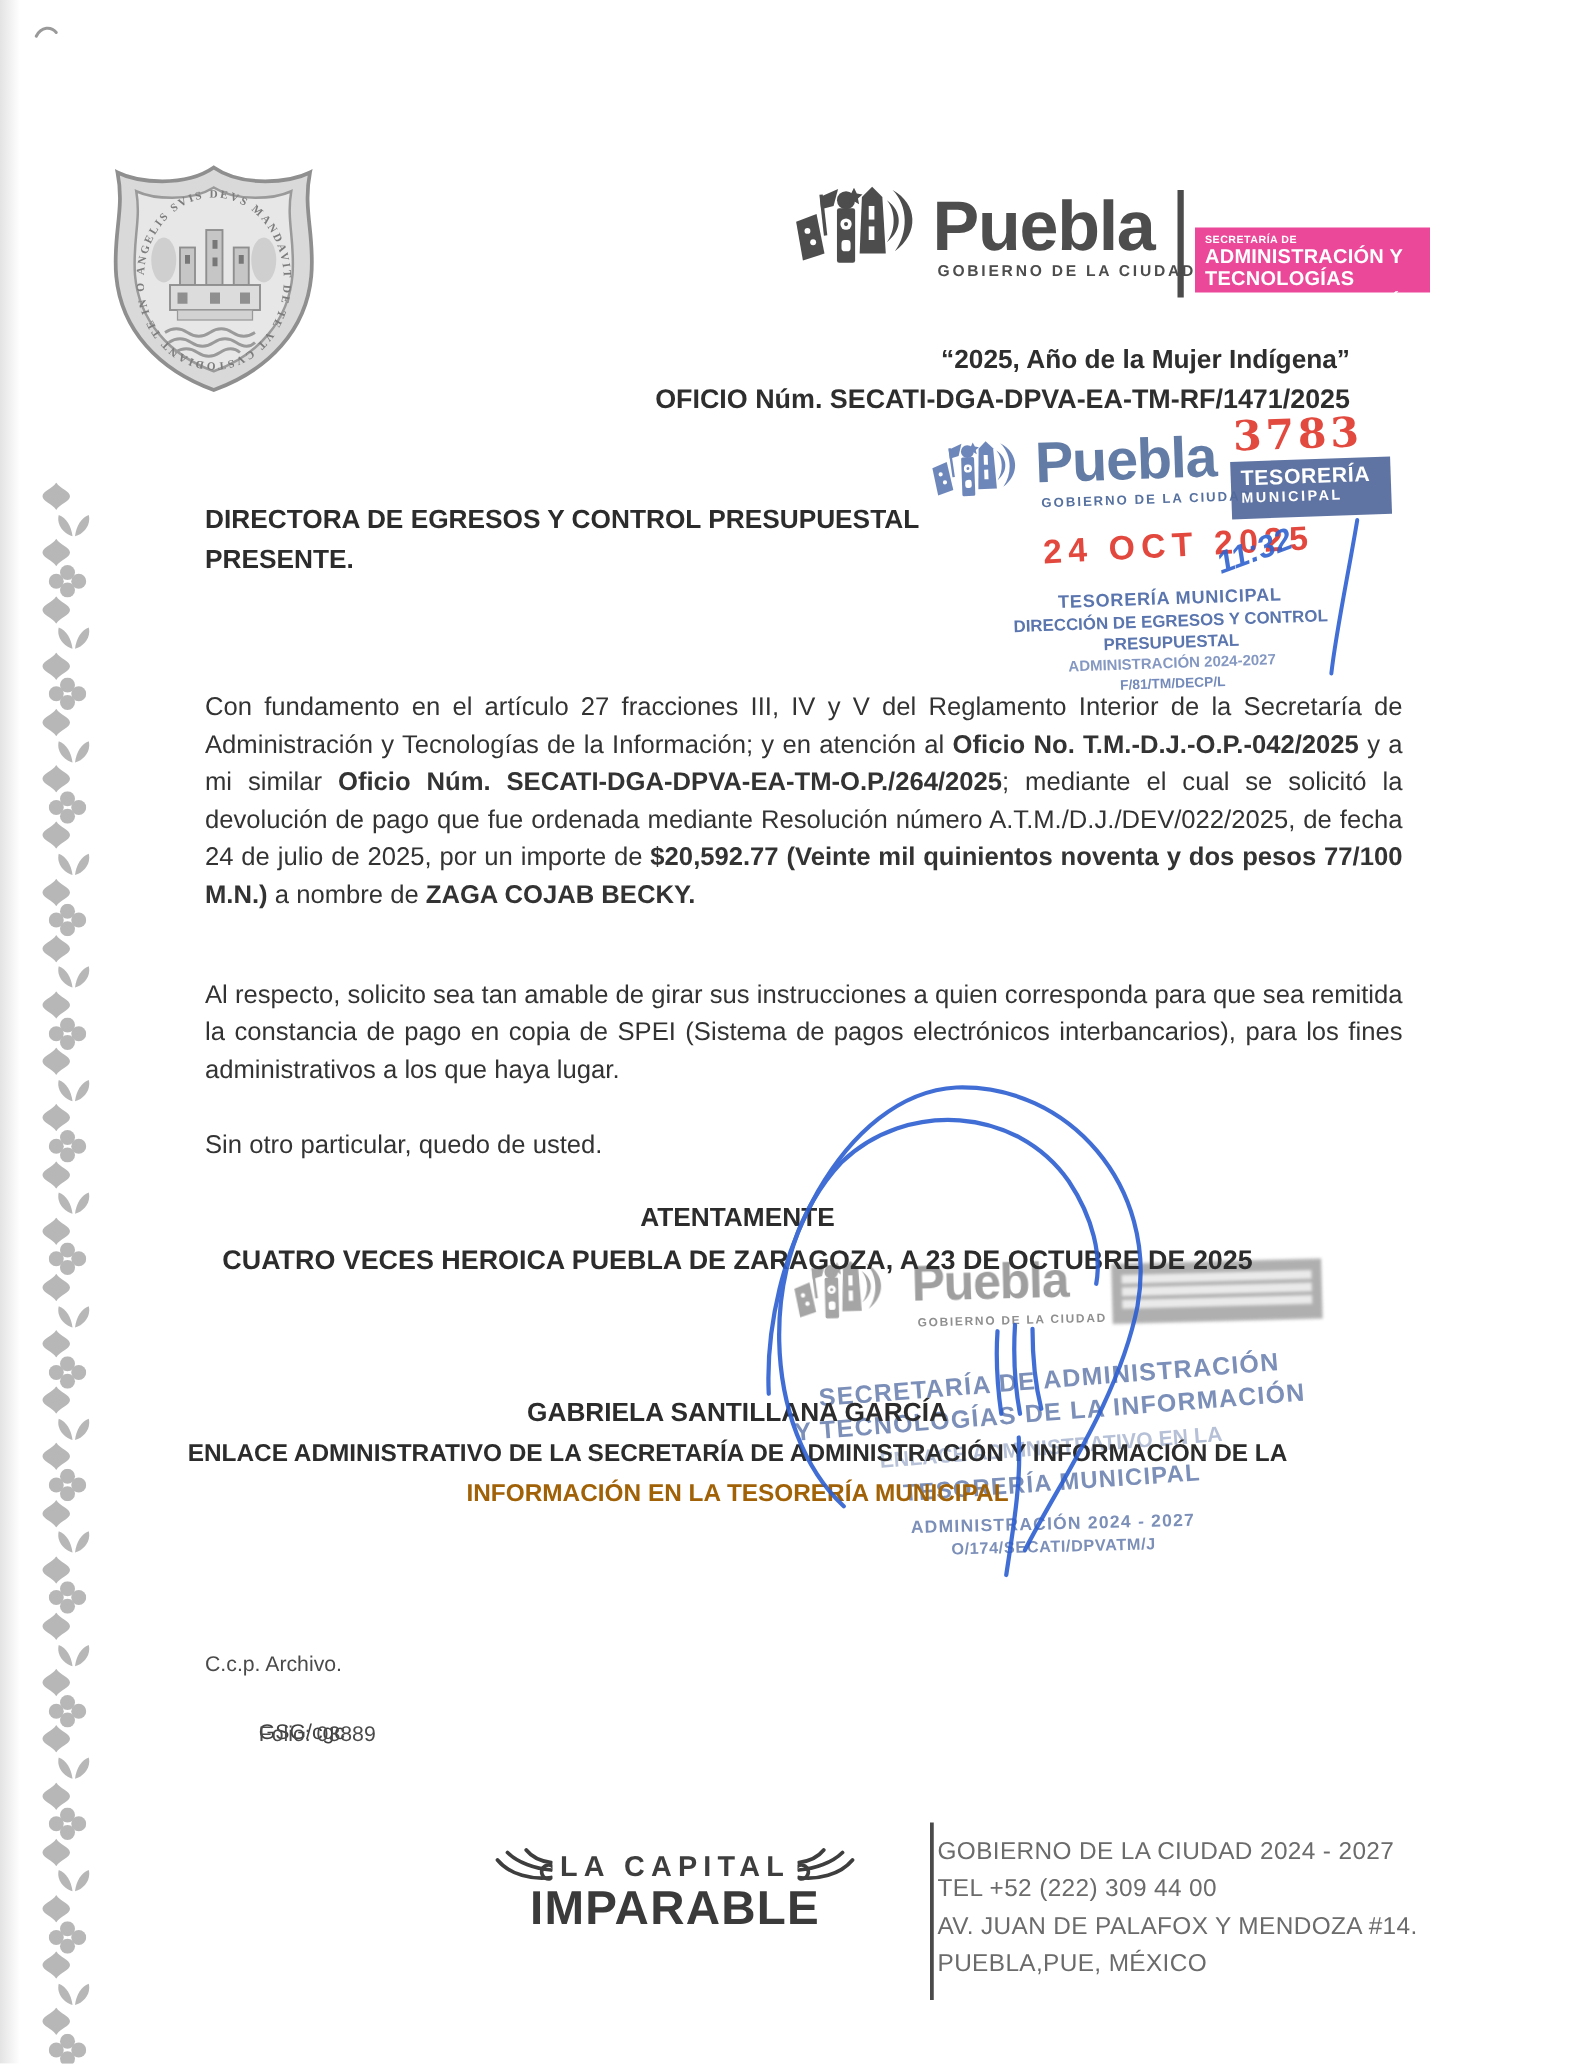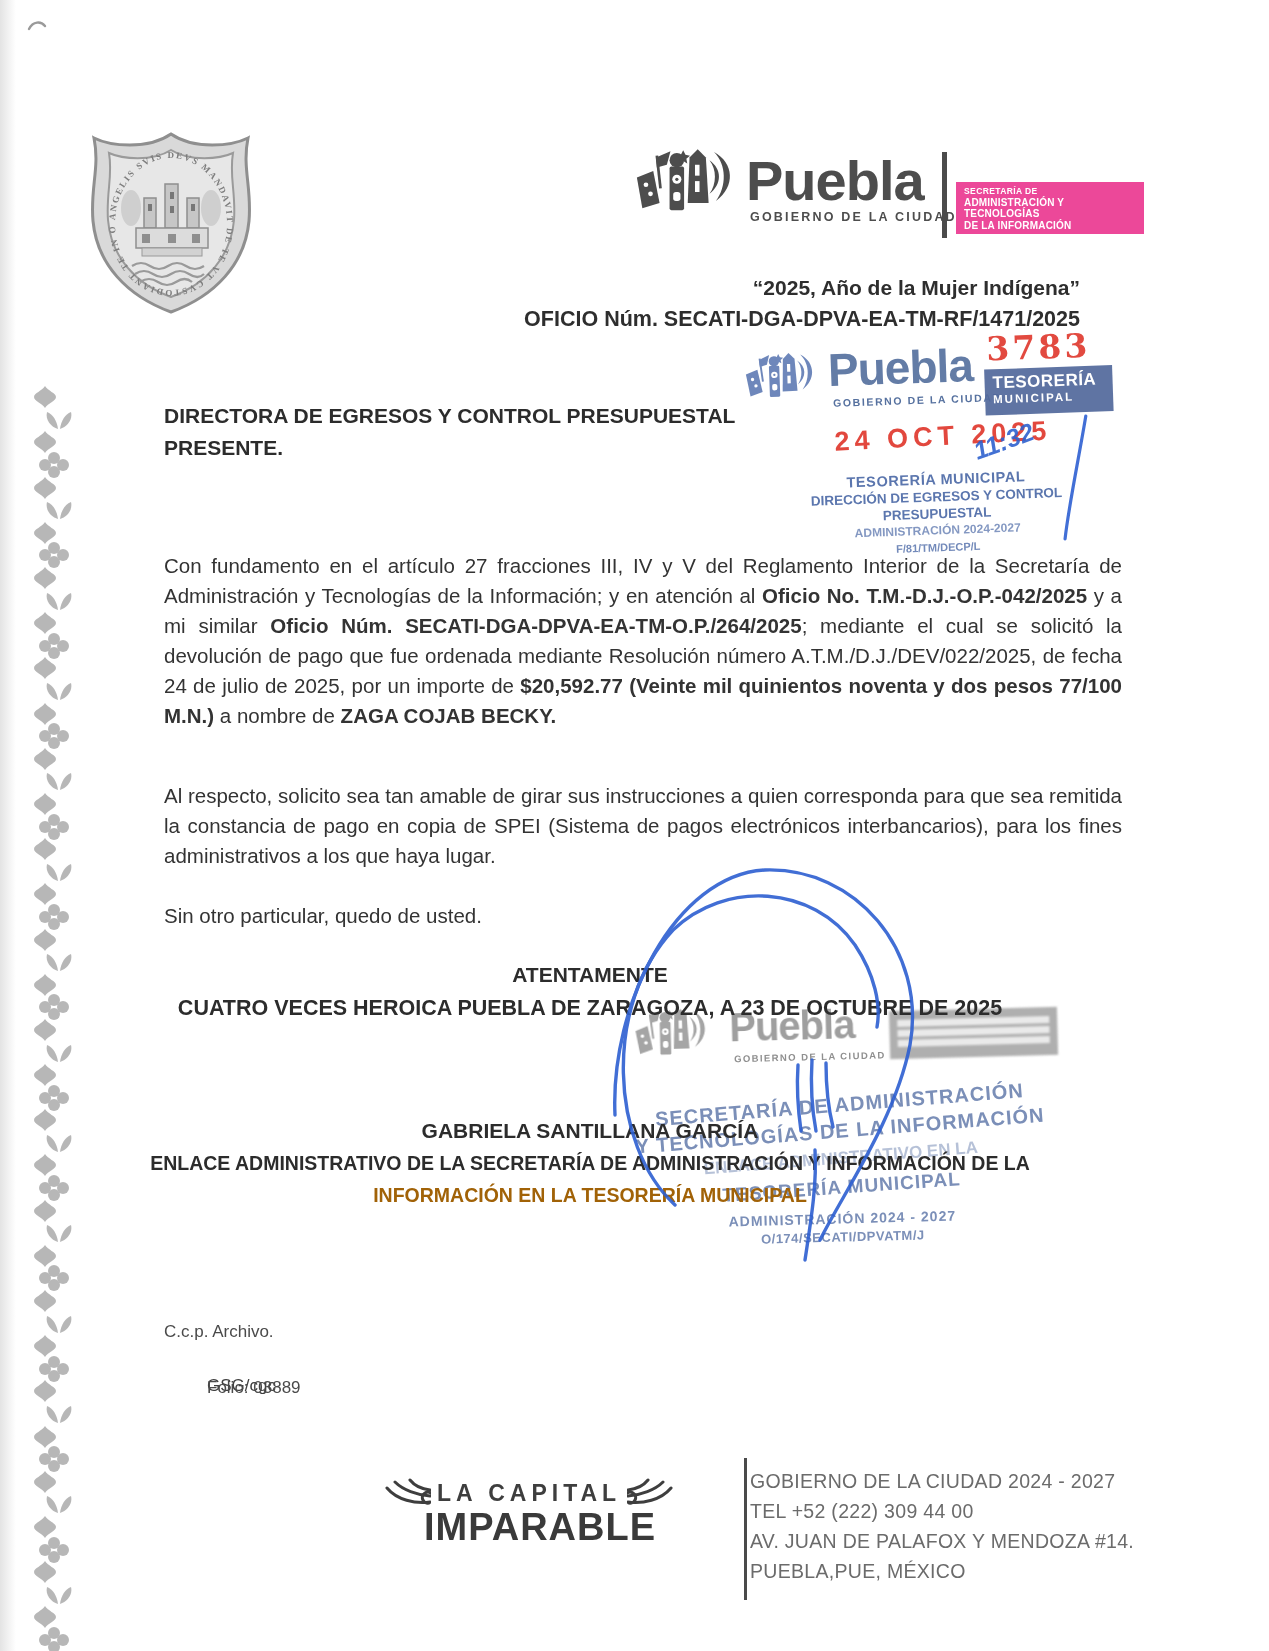--- a/index.html
+++ b/index.html
@@ -15,21 +15,21 @@
   .hdr-logo{left:626px;top:146px;width:520px;height:100px;color:#4d4d4d;}
   .skyline{display:block;}
   .wordmark{font-weight:bold;letter-spacing:-1px;}
   .tagline{font-weight:bold;letter-spacing:2.2px;}
   .hdr-wordmark{left:120px;top:2px;font-size:56px;}
   .hdr-tagline{left:124px;top:64px;font-size:12.5px;}
   .hdr-divider{left:316px;top:6px;width:5px;height:86px;background:#4b4b4b;}
   .hdr-badge{left:330px;top:36px;width:188px;height:52px;background:#ec4899;color:#fff;
              padding:5px 8px;box-sizing:border-box;line-height:1.15;}
   .hdr-badge .s1{font-size:8.5px;font-weight:bold;letter-spacing:.4px;}
-  .hdr-badge .s2{font-size:10px;font-weight:bold;letter-spacing:.2px;}
+  .hdr-badge .s2{font-size:16px;font-weight:bold;letter-spacing:.2px;}
   .motto-line{left:520px;top:276px;width:560px;text-align:right;font-size:21px;font-weight:bold;color:#2e2e2e;}
   .oficio-line{left:420px;top:307px;width:660px;text-align:right;font-size:21.5px;font-weight:bold;color:#2e2e2e;}
   
   .rstamp{left:735px;top:333px;width:420px;height:240px;transform:rotate(-2deg);z-index:1;}
   .rs-sky{left:6px;top:12px;color:#5b77b2;opacity:.88;}
   .rs-word{left:96px;top:6px;font-size:46px;color:#56719f;opacity:.92;}
   .rs-tag{left:100px;top:60px;font-size:10.5px;color:#56719f;letter-spacing:1.6px;}
   .rs-badge{left:252px;top:38px;width:128px;height:46px;background:#52699c;color:#fff;
             padding:4px 8px;box-sizing:border-box;opacity:.92;}
   .rs-badge .t1{font-size:17px;font-weight:bold;letter-spacing:.5px;}
@@ -72,21 +72,21 @@
   .gs-l3{left:0;top:150px;font-size:17px;opacity:.55;transform:rotate(-3deg);}
   .gs-l4{left:0;top:178px;font-size:19px;letter-spacing:1px;transform:rotate(-2.5deg);}
   .gs-l5{left:0;top:212px;font-size:14px;letter-spacing:1px;}
   .gs-l6{left:0;top:231px;font-size:13px;letter-spacing:.5px;}
   
   .ccp1{left:164px;top:1322px;font-size:17px;color:#4a4a4a;}
   .ccp2{left:207px;top:1376px;font-size:17px;color:#404040;}
   .ccp3{left:207px;top:1378px;font-size:17px;color:#4a4a4a;}
   
   .flogo{left:385px;top:1478px;width:310px;text-align:center;color:#3e3e3e;}
-  .flogo-row{display:flex;align-items:center;justify-content:flex-start;gap:6px;}
+  .flogo-row{display:flex;align-items:center;justify-content:center;gap:6px;}
   .flogo-cap{font-size:23px;font-weight:bold;letter-spacing:5px;white-space:nowrap;}
   .flogo-imp{font-size:38px;font-weight:bold;letter-spacing:1px;margin-top:-2px;color:#3a3a3a;}
   .fdivider{left:744px;top:1458px;width:2.5px;height:142px;background:#4a4a4a;}
   .finfo{left:750px;top:1466px;font-size:19.5px;color:#6b6b6b;line-height:30px;letter-spacing:.3px;}
   
   .sig-svg{left:555px;top:855px;z-index:4;pointer-events:none;}
   
   .ornament{position:absolute;left:30px;top:386px;width:52px;display:flex;flex-direction:column;opacity:.8;}
   .orn-item{height:22.6px;display:flex;align-items:center;}
   .orn-kite{padding-left:2px;}

